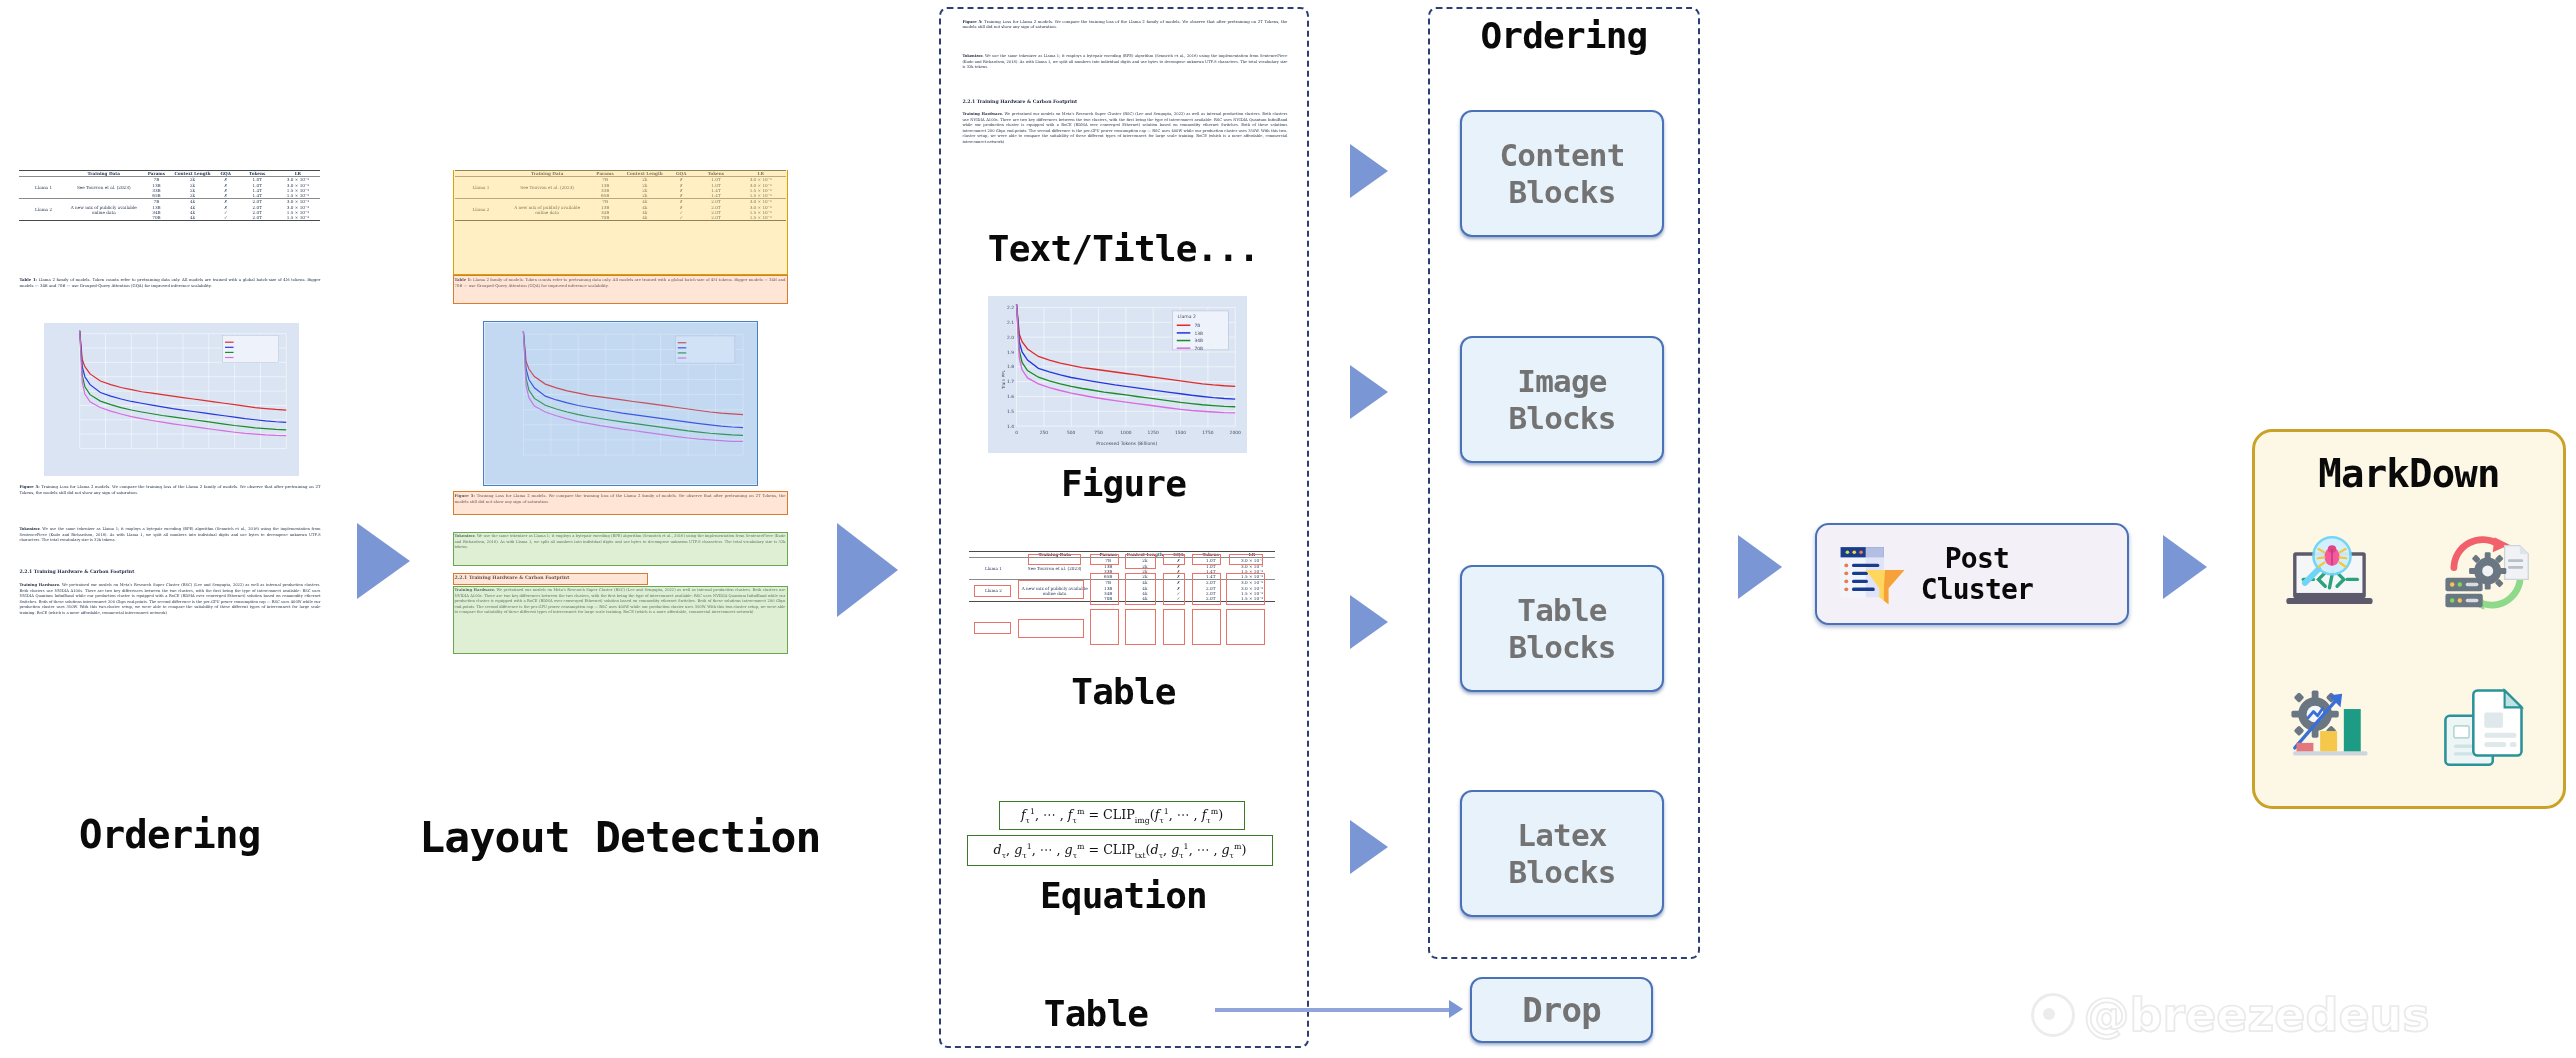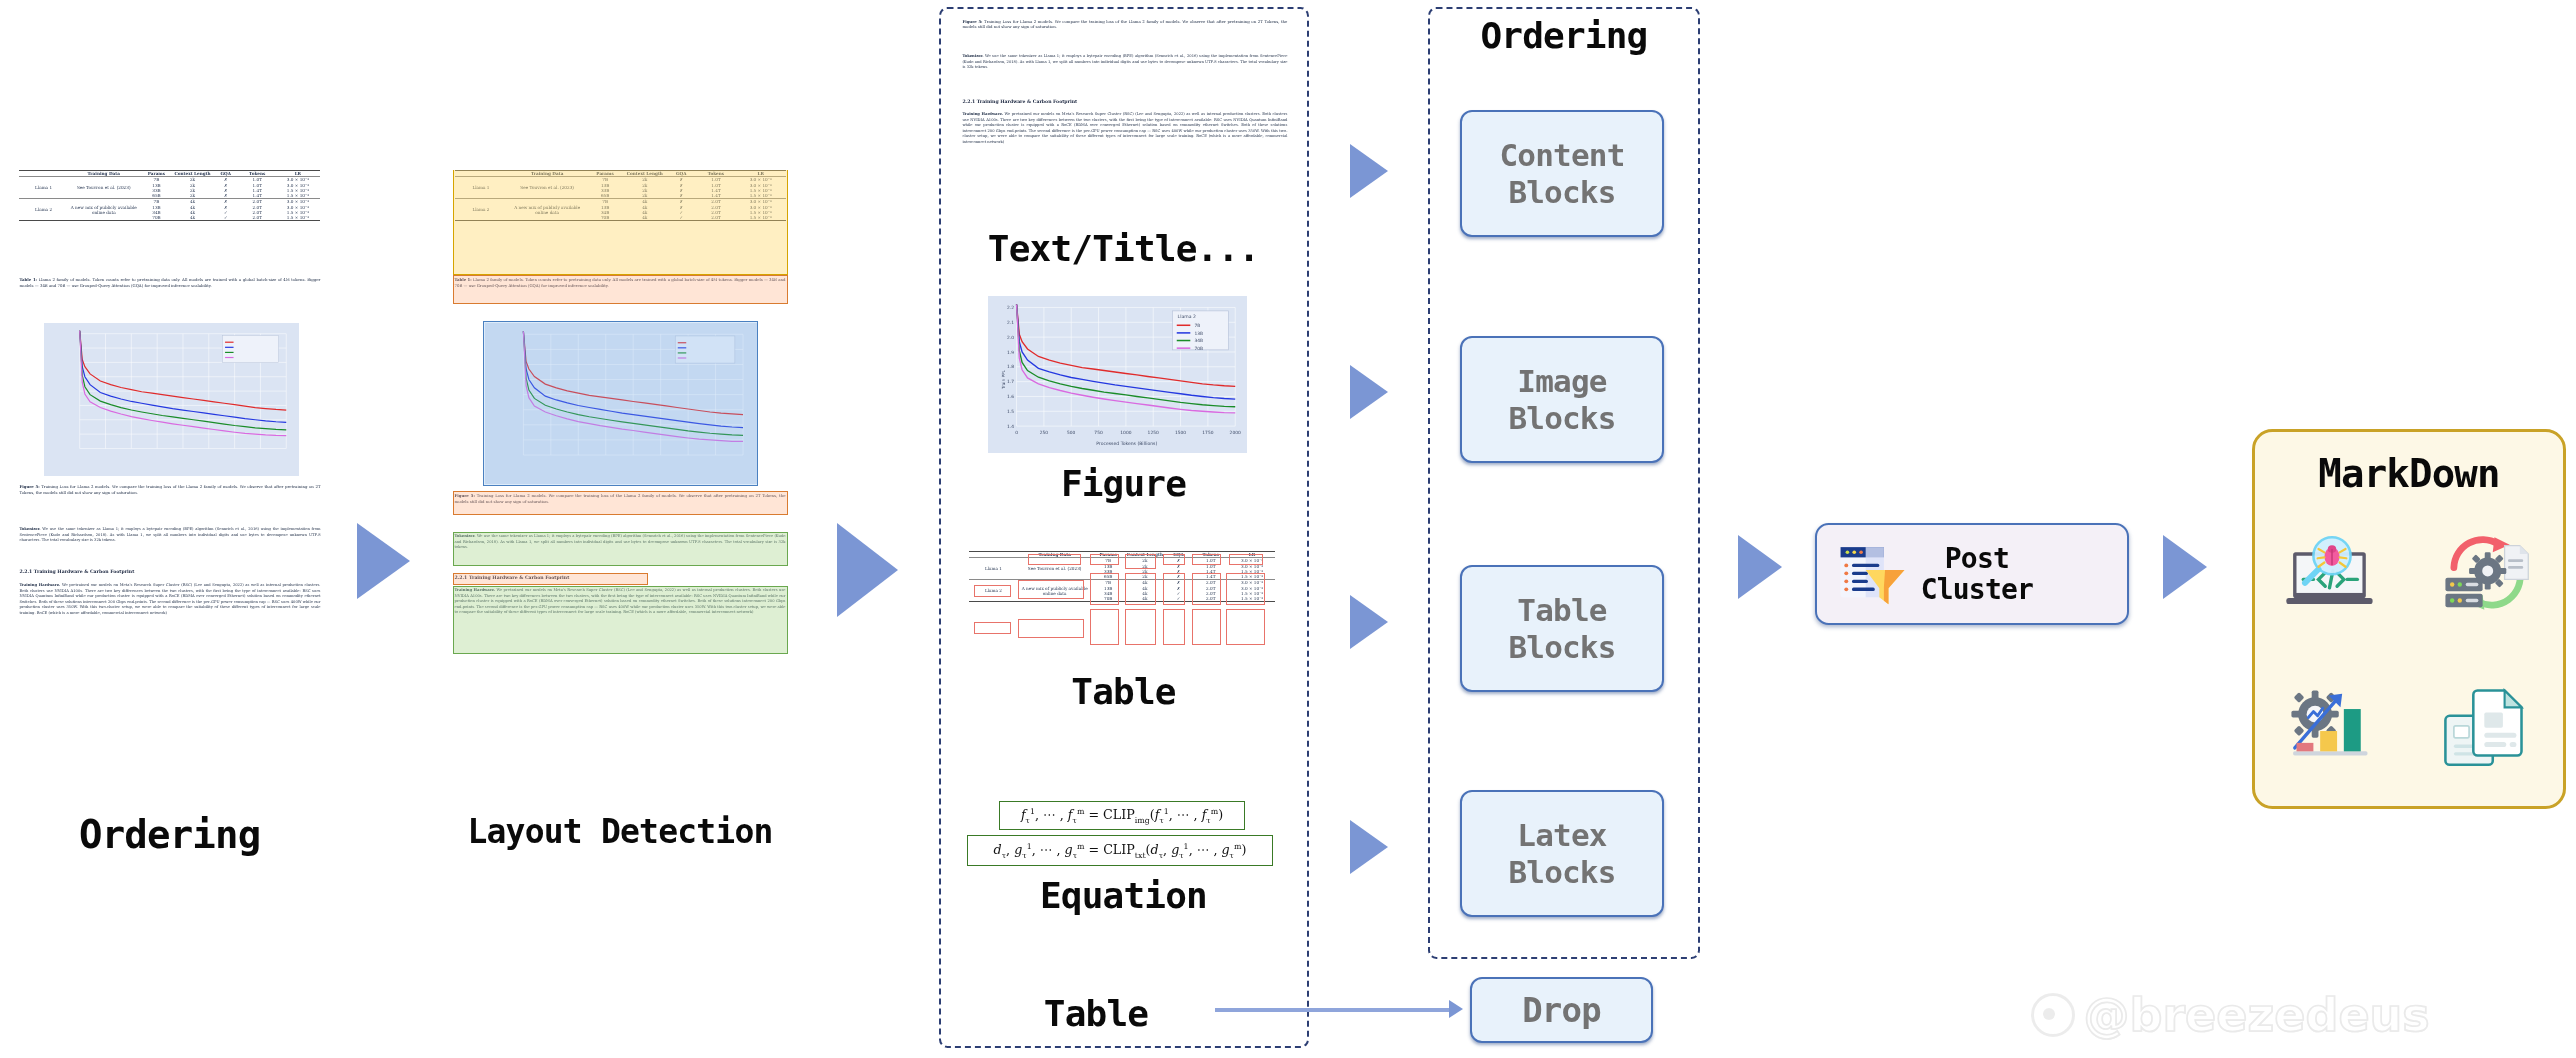--- a/index.html
+++ b/index.html
@@ -408,21 +408,21 @@
 
   <div class="hl hl-table" style="left:6.8px;top:-1.7px;width:335px;height:107px;"></div>
   <div class="hl hl-title" style="left:6.8px;top:105px;width:335px;height:29px;"></div>
   <div class="hl hl-fig" style="left:37px;top:151px;width:275px;height:165px;"></div>
   <div class="hl hl-title" style="left:6.8px;top:321px;width:335px;height:24px;"></div>
   <div class="hl hl-text" style="left:6.8px;top:362px;width:335px;height:34px;"></div>
   <div class="hl hl-title" style="left:6.8px;top:403px;width:195px;height:12px;"></div>
   <div class="hl hl-text" style="left:6.8px;top:416px;width:335px;height:68px;"></div>
 </div>
 
-<div class="abs stage-label" style="left:399px;top:812px;width:442px;font-size:33px;">Layout Detection</div>
+<div class="abs stage-label" style="left:399px;top:812px;width:442px;font-size:43px;">Layout Detection</div>
 
 <div class="abs arrow-big" style="left:837px;top:523px;border-width:47px 0 47px 61px;"></div>
 
 <div class="dash-box" style="left:939px;top:6.8px;width:370px;height:1041px;"></div>
 
 <div class="abs doc-thumb" style="left:959px;top:17px;width:331px;height:204px;">
   <div class="abs mini-caption" style="left:3.4px;top:1.7px;width:325px;">
     <b>Figure 5:</b>
     <span>Training Loss for Llama 2 models. We compare the training loss of the Llama 2 family of models. We observe that after pretraining on 2T Tokens, the models still did not show any sign of saturation.</span>
   </div>

